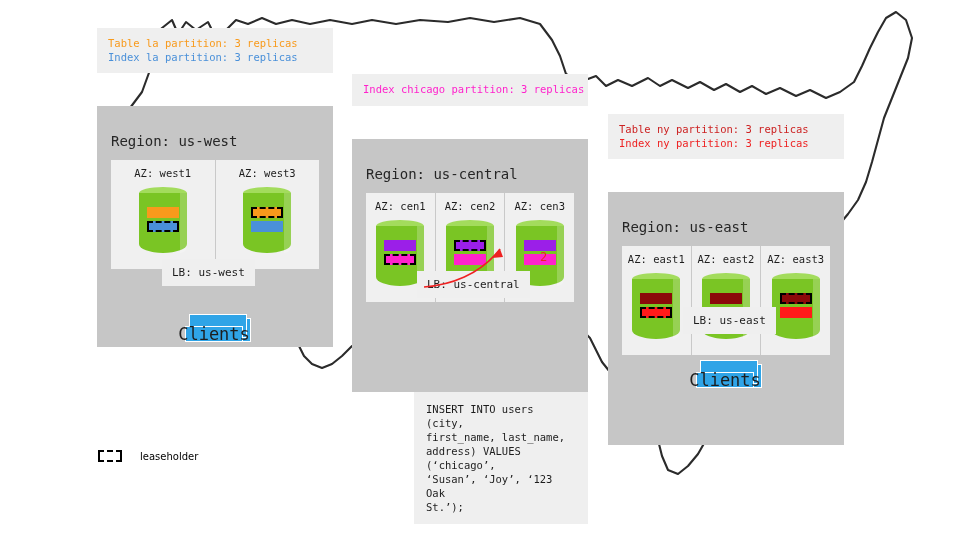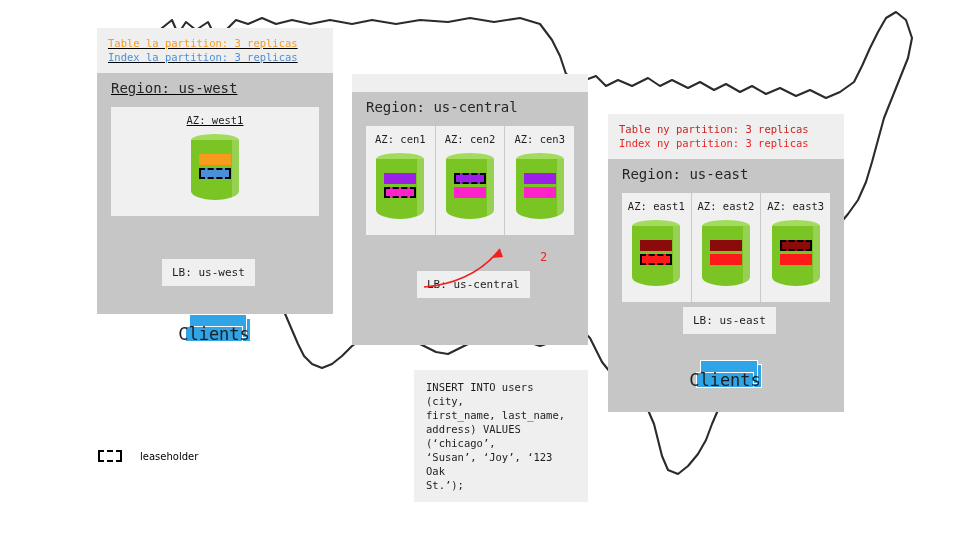--- a/index.html
+++ b/index.html
@@ -14,21 +14,21 @@
   #usmap{position:absolute;left:0;top:0;width:960px;height:540px;pointer-events:none;}
 
   
   .region{position:absolute;}
   .region-head{
     background:#efefef;padding:9px 11px 9px 11px;box-sizing:border-box;
   }
   .repl-line{font-size:10.5px;line-height:13.5px;white-space:pre;letter-spacing:0px;}
   .region-body{background:#c6c6c6;box-sizing:border-box;padding:0;}
   .region-title{
-    color:#262626;font-size:14px;padding:7px 0 11px 14px;white-space:pre;
+    color:#262626;font-size:14px;padding:27px 0 11px 14px;white-space:pre;margin-top:33px;
   }
   .az-row{display:flex;background:#4c1d95;margin:0 14px;box-sizing:border-box;justify-content:flex-end;}
   .az{
     flex:1;background:#f0f0f0;border-right:1px solid #c9c9c9;
     display:flex;flex-direction:column;align-items:center;
     padding:7px 0 10px 0;box-sizing:border-box;
   }
   .az:last-child{border-right:none;}
   .az-label{font-size:10.5px;color:#1d1d1d;white-space:pre;margin-bottom:8px;}
 
@@ -108,51 +108,63 @@
              L312,364 L304,356 L298,344 L292,330 L286,316 L280,302 L272,290
              L262,282 L252,276 L242,268 L234,258 L228,246 L222,234 L214,224
              L204,218 L194,212 L184,206 L174,200 L164,194 L154,190 L144,188
              L134,186 L124,182 L112,175 Z" fill="none" stroke="#2b2b2b" stroke-width="2.1" stroke-linejoin="round"></path>
     <path d="M560,56 L566,74 L576,62 L586,70 L596,62 L606,70 L618,62 L630,70
              L642,60 L654,68 L666,58 L678,66 L690,56 L702,64 L714,54 L726,62
              L738,52 L750,60 L762,50 L774,58 L786,48 L798,56 L810,46 L822,54
              L834,44 L846,34 L854,20" fill="none" stroke="#2b2b2b" stroke-width="2.1" stroke-linejoin="round" opacity="0"></path>
   </svg>
 
-  <div class="region" style="left:97px;top:28px;width:236px;text-decoration:underline;">
+  <div class="region" style="left:97px;top:28px;width:236px;">
     <div class="region-head">
       <div class="repl-line" style="color:#f89a1c">Table la partition: 3 replicas</div>
       <div class="repl-line" style="color:#4a90d9">Index la partition: 3 replicas</div>
     </div>
     <div class="region-body" style="height:241px;">
       <div class="region-title">Region: us-west</div>
       <div class="az-row">
         <div class="az">
           <div class="az-label">AZ: west1</div>
           <div class="cyl">
             <div class="top"></div>
             <div class="body"></div>
             <div class="bands">
               <div class="band" style="background:#f89a1c"></div>
               <div class="band lease" style="background:#4a90d9"></div>
+            </div>
+          </div>
+        </div>
+        <div class="az">
+          <div class="az-label">AZ: west3</div>
+          <div class="cyl">
+            <div class="top"></div>
+            <div class="body"></div>
+            <div class="bands">
+              <div class="band lease" style="background:#f89a1c"></div>
+              <div class="band" style="background:#4a90d9"></div>
             </div>
           </div>
         </div>
       </div>
     </div>
     <div class="lb" style="left:65px;top:231px;">LB: us-west</div>
     <div class="clients" style="left:88px;top:282px;">
       <div class="sheet s3"></div>
       <div class="sheet s2"></div>
       <div class="sheet s1">Clients</div>
     </div>
   </div>
 
   <div class="region" style="left:352px;top:74px;width:236px;">
     <div class="region-head">
+      <div class="repl-line" style="color:#ff22cc">Index chicago partition: 3 replicas</div>
     </div>
     <div class="region-body" style="height:253px;">
       <div class="region-title">Region: us-central</div>
       <div class="az-row">
         <div class="az">
           <div class="az-label">AZ: cen1</div>
           <div class="cyl">
             <div class="top"></div>
             <div class="body"></div>
             <div class="bands">
@@ -243,21 +255,21 @@
       <div class="sheet s1">Clients</div>
     </div>
   </div>
 
   <svg id="arrow2" viewBox="0 0 230 70">
     <path d="M 84,62 C 110,60 140,50 160,24" fill="none" stroke="#ee2222" stroke-width="1.7"></path>
     <path d="M160,24 L152,33 L163,32 Z" fill="#ee2222"></path>
   </svg>
   <div class="arrow-num" style="left:540px;top:250px;">2</div>
 
-  <div class="sqlnote" style="left:414px;top:370px;width:174px;">INSERT INTO users (city,
+  <div class="sqlnote" style="left:414px;top:392px;width:174px;">INSERT INTO users (city,
 first_name, last_name,
 address) VALUES (‘chicago’,
 ‘Susan’, ‘Joy’, ‘123 Oak
 St.’);</div>
 
   <div class="legend" style="left:98px;top:450px;">
     <div class="swatch"></div>
     <div class="txt">leaseholder</div>
   </div>
 

